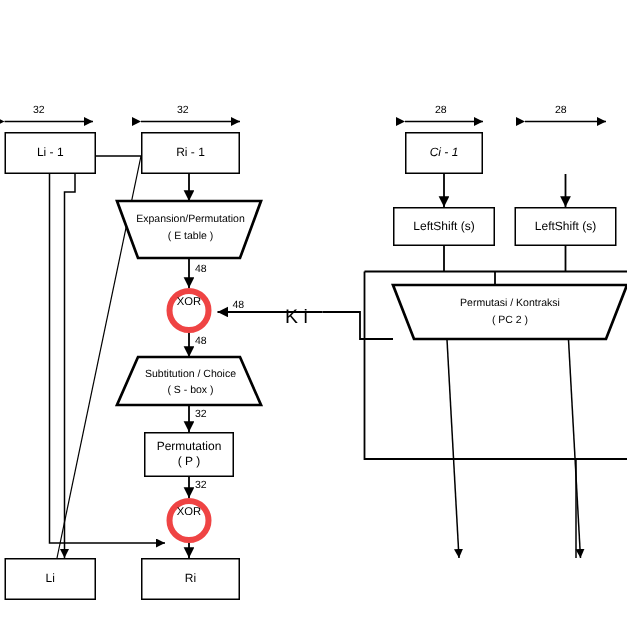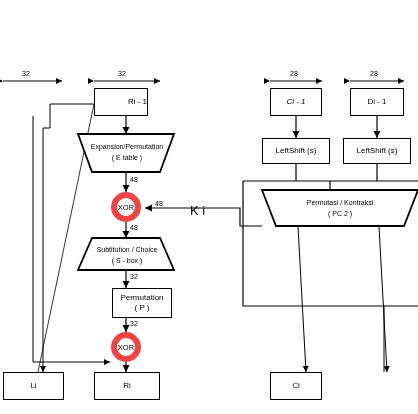--- a/index.html
+++ b/index.html
@@ -15,22 +15,22 @@
     font-size:8px;color:#000;text-align:center;line-height:1.25;
     box-sizing:border-box;
   }
   .box.two-line{flex-direction:column;}
   .lbl{
     position:absolute;font-size:7px;color:#000;text-align:center;
     white-space:nowrap;
   }
   svg{position:absolute;left:0;top:0;width:418px;height:414px;overflow:visible;}
   .circ{
-    position:absolute;border:6px solid #ef4444;border-radius:50%;
-    background:#fff;display:flex;align-items:center;justify-content:center;
+    position:absolute;border:4px solid #ef4444;border-radius:50%;
+    background:#fff;display:flex;justify-content:center;
     font-size:7.5px;box-sizing:border-box;
   }
 </style>
 </head>
 <body>
 
 <div id="stage">
 
   <svg>
     <defs>
@@ -97,36 +97,39 @@
   <div class="lbl" style="left:118px;top:70px;">32</div>
   <div class="lbl" style="left:290px;top:70px;">28</div>
   <div class="lbl" style="left:370px;top:70px;">28</div>
 
   <div class="lbl" style="left:130px;top:176px;">48</div>
   <div class="lbl" style="left:155px;top:200px;">48</div>
   <div class="lbl" style="left:130px;top:224px;">48</div>
   <div class="lbl" style="left:130px;top:273px;">32</div>
   <div class="lbl" style="left:130px;top:320px;">32</div>
 
+  <div class="box" style="left:3px;top:88px;width:61px;height:28px;">
+    <span>Li - 1</span>
+  </div>
 
-  <div class="box" style="left:94px;top:88px;width:54px;height:28px;justify-content:flex-end;">
+  <div class="box" style="left:94px;top:88px;width:66px;height:28px;">
     <span>Ri - 1</span>
   </div>
 
   <div class="lbl" style="left:86px;top:143px;width:82px;text-align:center;">Expansion/Permutation</div>
   <div class="lbl" style="left:86px;top:154px;width:82px;text-align:center;">( E table )</div>
 
   <div class="circ" style="left:111px;top:192px;width:30px;height:30px;">
     <span>XOR</span>
   </div>
 
   <div class="lbl" style="left:84px;top:246px;width:86px;text-align:center;">Subtitution / Choice</div>
   <div class="lbl" style="left:84px;top:257px;width:86px;text-align:center;">( S - box )</div>
 
-  <div class="box two-line" style="left:112px;top:288px;width:60px;height:30px;">
+  <div class="box two-line" style="left:96px;top:288px;width:60px;height:30px;">
     <span>Permutation</span>
     <span>( P )</span>
   </div>
 
   <div class="circ" style="left:111px;top:332px;width:30px;height:30px;">
     <span>XOR</span>
   </div>
 
   <div class="box" style="left:3px;top:372px;width:61px;height:28px;">
     <span>Li</span>
@@ -135,33 +138,27 @@
   <div class="box" style="left:94px;top:372px;width:66px;height:28px;">
     <span>Ri</span>
   </div>
 
   <div class="lbl" style="left:190px;top:203px;font-size:13px;">K i</div>
 
   <div class="box" style="left:270px;top:88px;width:52px;height:28px;font-style:italic;">
     <span>Ci - 1</span>
   </div>
 
-  <div class="box" style="left:350px;top:88px;width:54px;height:28px;">
-    <span>Di - 1</span>
-  </div>
 
   <div class="box" style="left:262px;top:138px;width:68px;height:26px;">
     <span>LeftShift (s)</span>
   </div>
 
   <div class="box" style="left:343px;top:138px;width:68px;height:26px;">
     <span>LeftShift (s)</span>
   </div>
 
   <div class="lbl" style="left:283px;top:199px;width:114px;text-align:center;">Permutasi / Kontraksi</div>
   <div class="lbl" style="left:283px;top:210px;width:114px;text-align:center;">( PC 2 )</div>
 
-  <div class="box" style="left:270px;top:372px;width:52px;height:28px;">
-    <span>Ci</span>
-  </div>
 
 
 </div>
 
 </body></html>

